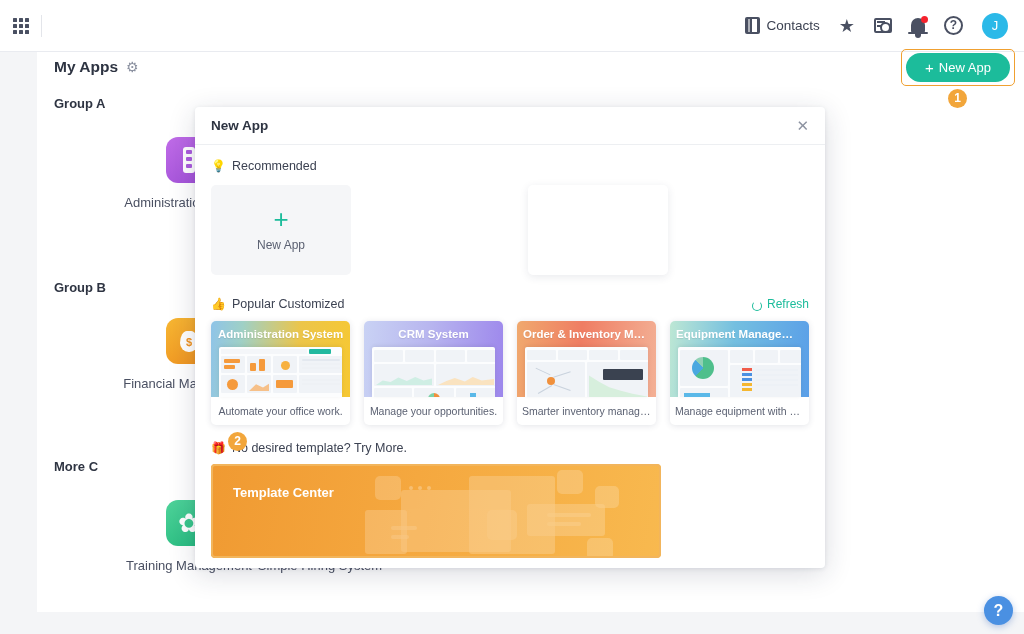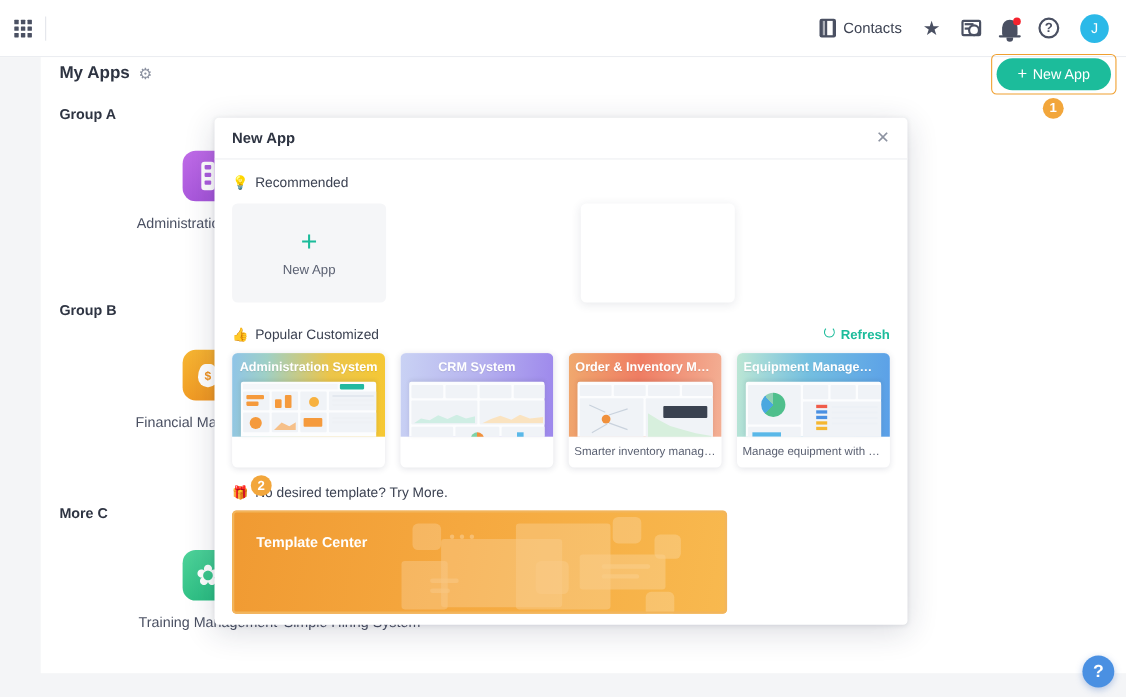--- a/index.html
+++ b/index.html
@@ -102,21 +102,21 @@
   }
   .step-badge {
     position: absolute; width: 19px; height: 19px; border-radius: 50%;
     background: #f2a63b; color: #fff; font-size: 12px; font-weight: 700;
     line-height: 19px; text-align: center;
   }
   .badge-1 { left: 911px; top: 37px; }
 
   
   .group-label { position: absolute; font-size: 13px; font-weight: 700; color: #2e3442; left: 17px; }
-  .g-a { top: 44px; } .g-b { top: 222px; } .g-c { top: 407px; }
+  .g-a { top: 44px; } .g-b { top: 228px; } .g-c { top: 407px; }
 
   .app-tile { position: absolute; width: 150px; text-align: center; }
   .app-ico { width: 46px; height: 46px; border-radius: 12px; margin: 0 auto 12px; position: relative; }
   .app-name { font-size: 13px; color: #4a5062; white-space: nowrap; }
 
   .ico-admin { background: linear-gradient(150deg,#c06ce8,#9f4fd6); }
   .ico-admin::before {
     content:""; position:absolute; left:17px; top:10px; width:12px; height:26px;
     background:#fff; border-radius:3px;
   }
@@ -144,21 +144,21 @@
   }
   .modal-head {
     height: 38px; border-bottom: 1px solid #edeff2; display: flex; align-items: center; padding: 0 16px;
   }
   .modal-title { font-size: 13.5px; font-weight: 700; color: #2e3442; }
   .modal-close { margin-left: auto; font-size: 15px; color: #8d93a1; cursor: pointer; line-height: 1; }
 
   .modal-body { padding: 14px 16px 0 16px; }
   .section-head { display: flex; align-items: center; font-size: 12.5px; color: #3c4252; }
   .section-head .sec-ico { margin-right: 6px; font-size: 12px; color: #5a6070; }
-  .refresh-link { margin-left: auto; font-size: 12px; color: #1cbc9b; display: flex; align-items: flex-start; gap: 5px; cursor: pointer; font-weight: bold; }
+  .refresh-link { margin-left: auto; font-size: 12px; color: #1cbc9b; display: flex; align-items: flex-end; gap: 5px; cursor: pointer; }
   .refresh-ico {
     width: 10px; height: 10px; border: 1.6px solid #1cbc9b; border-radius: 50%;
     border-top-color: transparent; display: inline-block;
   }
 
   .rec-row { margin-top: 12px; display: flex; gap: 17px; }
   .rec-new {
     width: 140px; height: 90px; background: #f5f6f8; border-radius: 5px;
     display: flex; flex-direction: column; align-items: center; justify-content: center; gap: 9px; cursor: pointer;
   }
@@ -377,20 +377,23 @@
             <div class="mini" style="left:8px;top:32px;width:11px;height:11px;background:#f59a3c;border-radius:50%;"></div>
             <div class="mini mini-cell" style="left:28px;top:28px;width:24px;height:18px;"></div>
             <div class="mini" style="left:30px;top:36px;width:20px;height:8px;background:#f6c089;clip-path:polygon(0 100%,35% 15%,70% 55%,100% 10%,100% 100%);"></div>
             <div class="mini mini-cell" style="left:54px;top:28px;width:24px;height:18px;"></div>
             <div class="mini mini-bar" style="left:57px;top:33px;width:17px;height:8px;"></div>
             <div class="mini mini-cell" style="left:80px;top:28px;width:44px;height:18px;"></div>
             <div class="mini mini-line" style="left:83px;top:32px;width:38px;height:2px;background:#eef1f5;"></div>
             <div class="mini mini-line" style="left:83px;top:36px;width:38px;height:2px;background:#eef1f5;"></div>
           </div>
         </div>
+        <div class="tpl-caption">
+          <span>Automate your office work.</span>
+        </div>
       </div>
 
       <div class="tpl-card">
         <div class="tpl-banner bn-2">
           <div class="tpl-banner-title">CRM System</div>
           <div class="tpl-thumb">
             <div class="mini mini-cell" style="left:2px;top:3px;width:29px;height:12px;"></div>
             <div class="mini mini-cell" style="left:33px;top:3px;width:29px;height:12px;"></div>
             <div class="mini mini-cell" style="left:64px;top:3px;width:29px;height:12px;"></div>
             <div class="mini mini-cell" style="left:95px;top:3px;width:29px;height:12px;"></div>
@@ -400,20 +403,23 @@
             <div class="mini" style="left:66px;top:28px;width:56px;height:10px;background:#fae3c0;clip-path:polygon(0 100%,15% 60%,30% 30%,48% 65%,62% 20%,78% 55%,100% 40%,100% 100%);"></div>
             <div class="mini mini-cell" style="left:2px;top:41px;width:38px;height:19px;"></div>
             <div class="mini" style="left:4px;top:48px;width:34px;height:10px;background:#f4c5cd;clip-path:polygon(0 100%,10% 40%,22% 75%,35% 20%,50% 70%,65% 35%,80% 70%,100% 45%,100% 100%);"></div>
             <div class="mini mini-cell" style="left:42px;top:41px;width:40px;height:19px;"></div>
             <div class="mini" style="left:56px;top:46px;width:12px;height:12px;background:conic-gradient(#f0903c 0 35%,#5ab8e8 35% 70%,#7ed2a8 70% 100%);border-radius:50%;"></div>
             <div class="mini mini-cell" style="left:84px;top:41px;width:40px;height:19px;"></div>
 
             <div class="mini" style="left:98px;top:46px;width:6px;height:12px;background:#5ab8e8;"></div>
 
           </div>
+        </div>
+        <div class="tpl-caption">
+          <span>Manage your opportunities.</span>
         </div>
       </div>
 
       <div class="tpl-card">
         <div class="tpl-banner bn-3">
           <div class="tpl-banner-title">Order &amp; Inventory Manag...</div>
           <div class="tpl-thumb">
             <div class="mini mini-cell" style="left:2px;top:3px;width:29px;height:10px;"></div>
             <div class="mini mini-cell" style="left:33px;top:3px;width:29px;height:10px;"></div>
             <div class="mini mini-cell" style="left:64px;top:3px;width:29px;height:10px;"></div>

